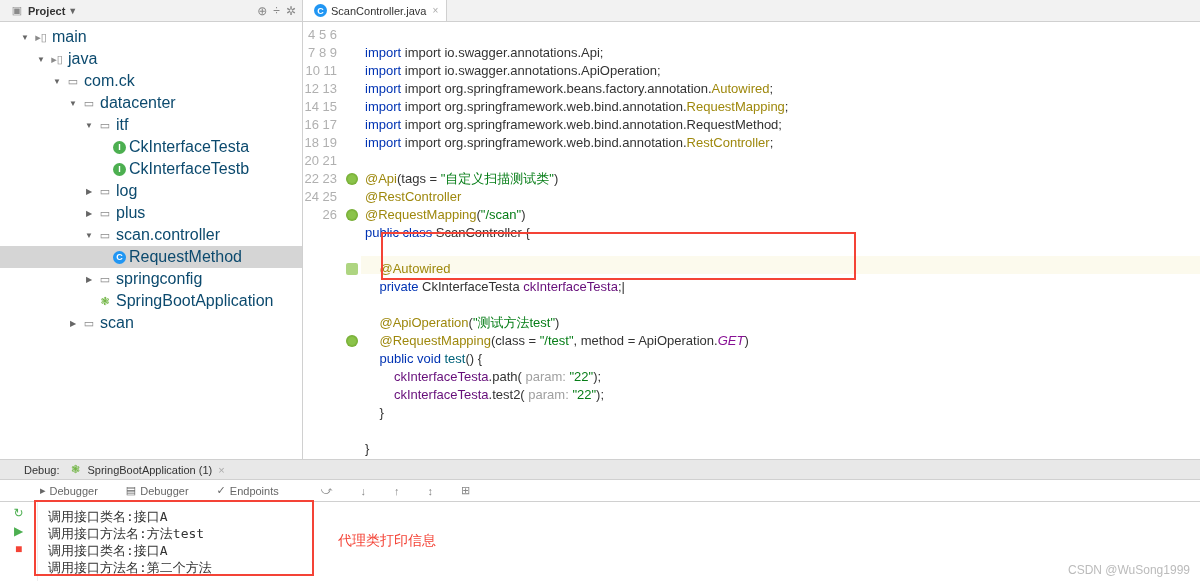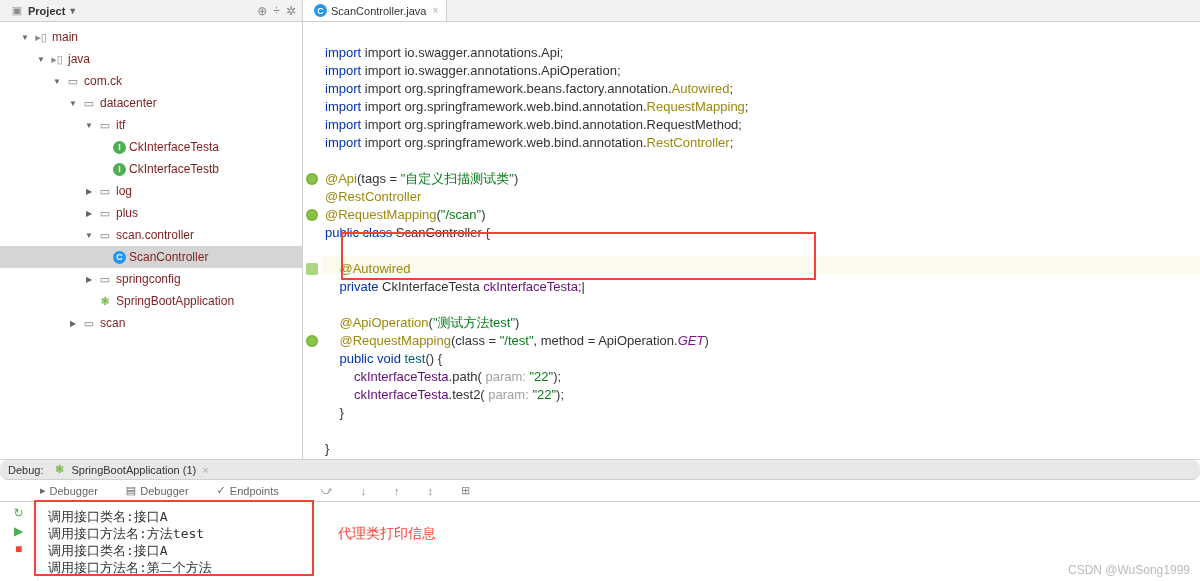--- a/index.html
+++ b/index.html
@@ -20,21 +20,21 @@
     .tree { padding: 4px 0; overflow: auto; flex: 1; }
     .tree-row { display: flex; align-items: center; height: 22px; padding-left: 4px; cursor: pointer; white-space: nowrap; }
     .tree-row.selected { background: #d5d5d5; }
     .tree-chev { width: 10px; font-size: 8px; color: #666; display: inline-block; text-align: center; }
     .tree-icon { width: 16px; height: 16px; display: inline-flex; align-items: center; justify-content: center; margin: 0 3px; font-size: 11px; }
     .icon-folder { color: #8a8a8a; }
     .icon-package { color: #8a8a8a; }
     .icon-interface { background: #4caf50; color: #fff; border-radius: 50%; width: 13px; height: 13px; font-size: 9px; font-weight: bold; }
     .icon-class { background: #2196f3; color: #fff; border-radius: 50%; width: 13px; height: 13px; font-size: 9px; font-weight: bold; }
     .icon-spring { color: #6db33f; }
-    .tree-label { font-size: 12px; color: #7f1d1d; }
+    .tree-label { font-size: 16px; color: #0c4a6e; }
     
     
     .editor-area { flex: 1; display: flex; flex-direction: column; }
     .editor-tabs { height: 22px; display: flex; align-items: center; border-bottom: 1px solid #d0d0d0; background: #f2f2f2; }
     .editor-tab { display: flex; align-items: center; height: 100%; padding: 0 8px; background: #fff; border-right: 1px solid #d0d0d0; font-size: 11px; }
     .editor-tab .tab-icon { margin-right: 4px; }
     .editor-tab .tab-close { margin-left: 6px; color: #aaa; font-size: 10px; cursor: pointer; }
     .editor-body { display: flex; flex: 1; overflow: hidden; font-family: "JetBrains Mono", Consolas, monospace; font-size: 13px; position: relative; }
     .gutter { width: 40px; text-align: right; padding: 4px 6px 4px 0; color: #b0b0b0; line-height: 18px; user-select: none; }
     .gutter-marks { width: 18px; padding-top: 4px; }
@@ -48,21 +48,21 @@
     .method { color: #00627a; }
     .param-hint { color: #a0a0a0; }
     .static-const { color: #871094; font-style: italic; }
     .field-use { color: #660e7a; }
     .redbox { position: absolute; border: 2px solid #f44336; pointer-events: none; }
     .red-annot { color: #f44336; font-size: 14px; font-family: -apple-system, sans-serif; position: absolute; }
     .hl-line { position: absolute; left: 0; right: 0; height: 18px; background: #fcfaed; z-index: -1; }
     
     
     .debug-panel { flex: 1; display: flex; flex-direction: column; }
-    .debug-header { height: 20px; background: #e8e8e8; display: flex; align-items: center; padding: 0 8px; font-size: 11px; border-bottom: 1px solid #d0d0d0; border-radius: 8px; }
+    .debug-header { height: 20px; background: #e8e8e8; display: flex; align-items: center; padding: 0 24px; font-size: 11px; border-bottom: 1px solid #d0d0d0; }
     .debug-header .icon-spring { margin: 0 4px 0 8px; }
     .debug-tabs { height: 22px; display: flex; align-items: center; padding-left: 40px; border-bottom: 1px solid #d0d0d0; font-size: 11px; color: #666; }
     .debug-tabs span { margin-right: 14px; display: flex; align-items: center; }
     .debug-tabs .tb-icon { color: #888; margin-left: 14px; cursor: pointer; }
     .debug-body { display: flex; flex: 1; position: relative; }
     .debug-side { width: 38px; border-right: 1px solid #eee; display: flex; flex-direction: column; align-items: center; padding-top: 4px; }
     .debug-side div { height: 18px; font-size: 12px; color: #888; cursor: pointer; }
     .console-out { padding: 6px 10px; font-family: Consolas, monospace; font-size: 13px; line-height: 17px; white-space: pre; position: relative; flex: 1; }
     
     .watermark { position: absolute; right: 10px; bottom: 4px; color: #bbb; font-size: 12px; }
@@ -130,21 +130,21 @@
             <span class="tree-label">plus</span>
           </div>
           <div class="tree-row" style="padding-left: 84px;">
             <span class="tree-chev">▼</span>
             <span class="tree-icon icon-package">▭</span>
             <span class="tree-label">scan.controller</span>
           </div>
           <div class="tree-row selected" style="padding-left: 100px;">
             <span class="tree-chev"></span>
             <span class="tree-icon icon-class">C</span>
-            <span class="tree-label">ScanController</span>
+            <span class="tree-label">RequestMethod</span>
           </div>
           <div class="tree-row" style="padding-left: 84px;">
             <span class="tree-chev">▶</span>
             <span class="tree-icon icon-package">▭</span>
             <span class="tree-label">springconfig</span>
           </div>
           <div class="tree-row" style="padding-left: 84px;">
             <span class="tree-chev"></span>
             <span class="tree-icon icon-spring">❃</span>
             <span class="tree-label">SpringBootApplication</span>
@@ -159,20 +159,43 @@
 
     <div class="editor-area">
       <div class="editor-tabs">
         <div class="editor-tab">
           <span class="tab-icon icon-class tree-icon">C</span>
           <span>ScanController.java</span>
           <span class="tab-close">×</span>
         </div>
       </div>
       <div class="editor-body">
+        <div class="gutter" id="gutter">4
+5
+6
+7
+8
+9
+10
+11
+12
+13
+14
+15
+16
+17
+18
+19
+20
+21
+22
+23
+24
+25
+26</div>
         <div class="gutter-marks">
           <div></div>
             <div></div>
             <div></div>
             <div></div>
             <div></div>
             <div></div>
             <div></div>
           <div></div>
             <div>
@@ -254,18 +277,18 @@
       <div class="debug-side">
         <div style="color:#4caf50">↻</div>
         <div style="color:#4caf50">▶</div>
         <div style="color:#f44336">■</div>
       </div>
       <div class="console-out" id="console">调用接口类名:接口A
 调用接口方法名:方法test
 调用接口类名:接口A
 调用接口方法名:第二个方法
 <div class="redbox" style="top:-2px;left:-4px;width:280px;height:76px"></div>
-<span class="red-annot" style="top:23px;left:300px">代理类打印信息</span></div>
+<span class="red-annot" style="top:30px;left:300px">代理类打印信息</span></div>
     </div>
   </div>
 </div>
 
 <div class="watermark">CSDN @WuSong1999</div>
 
 </body></html>

